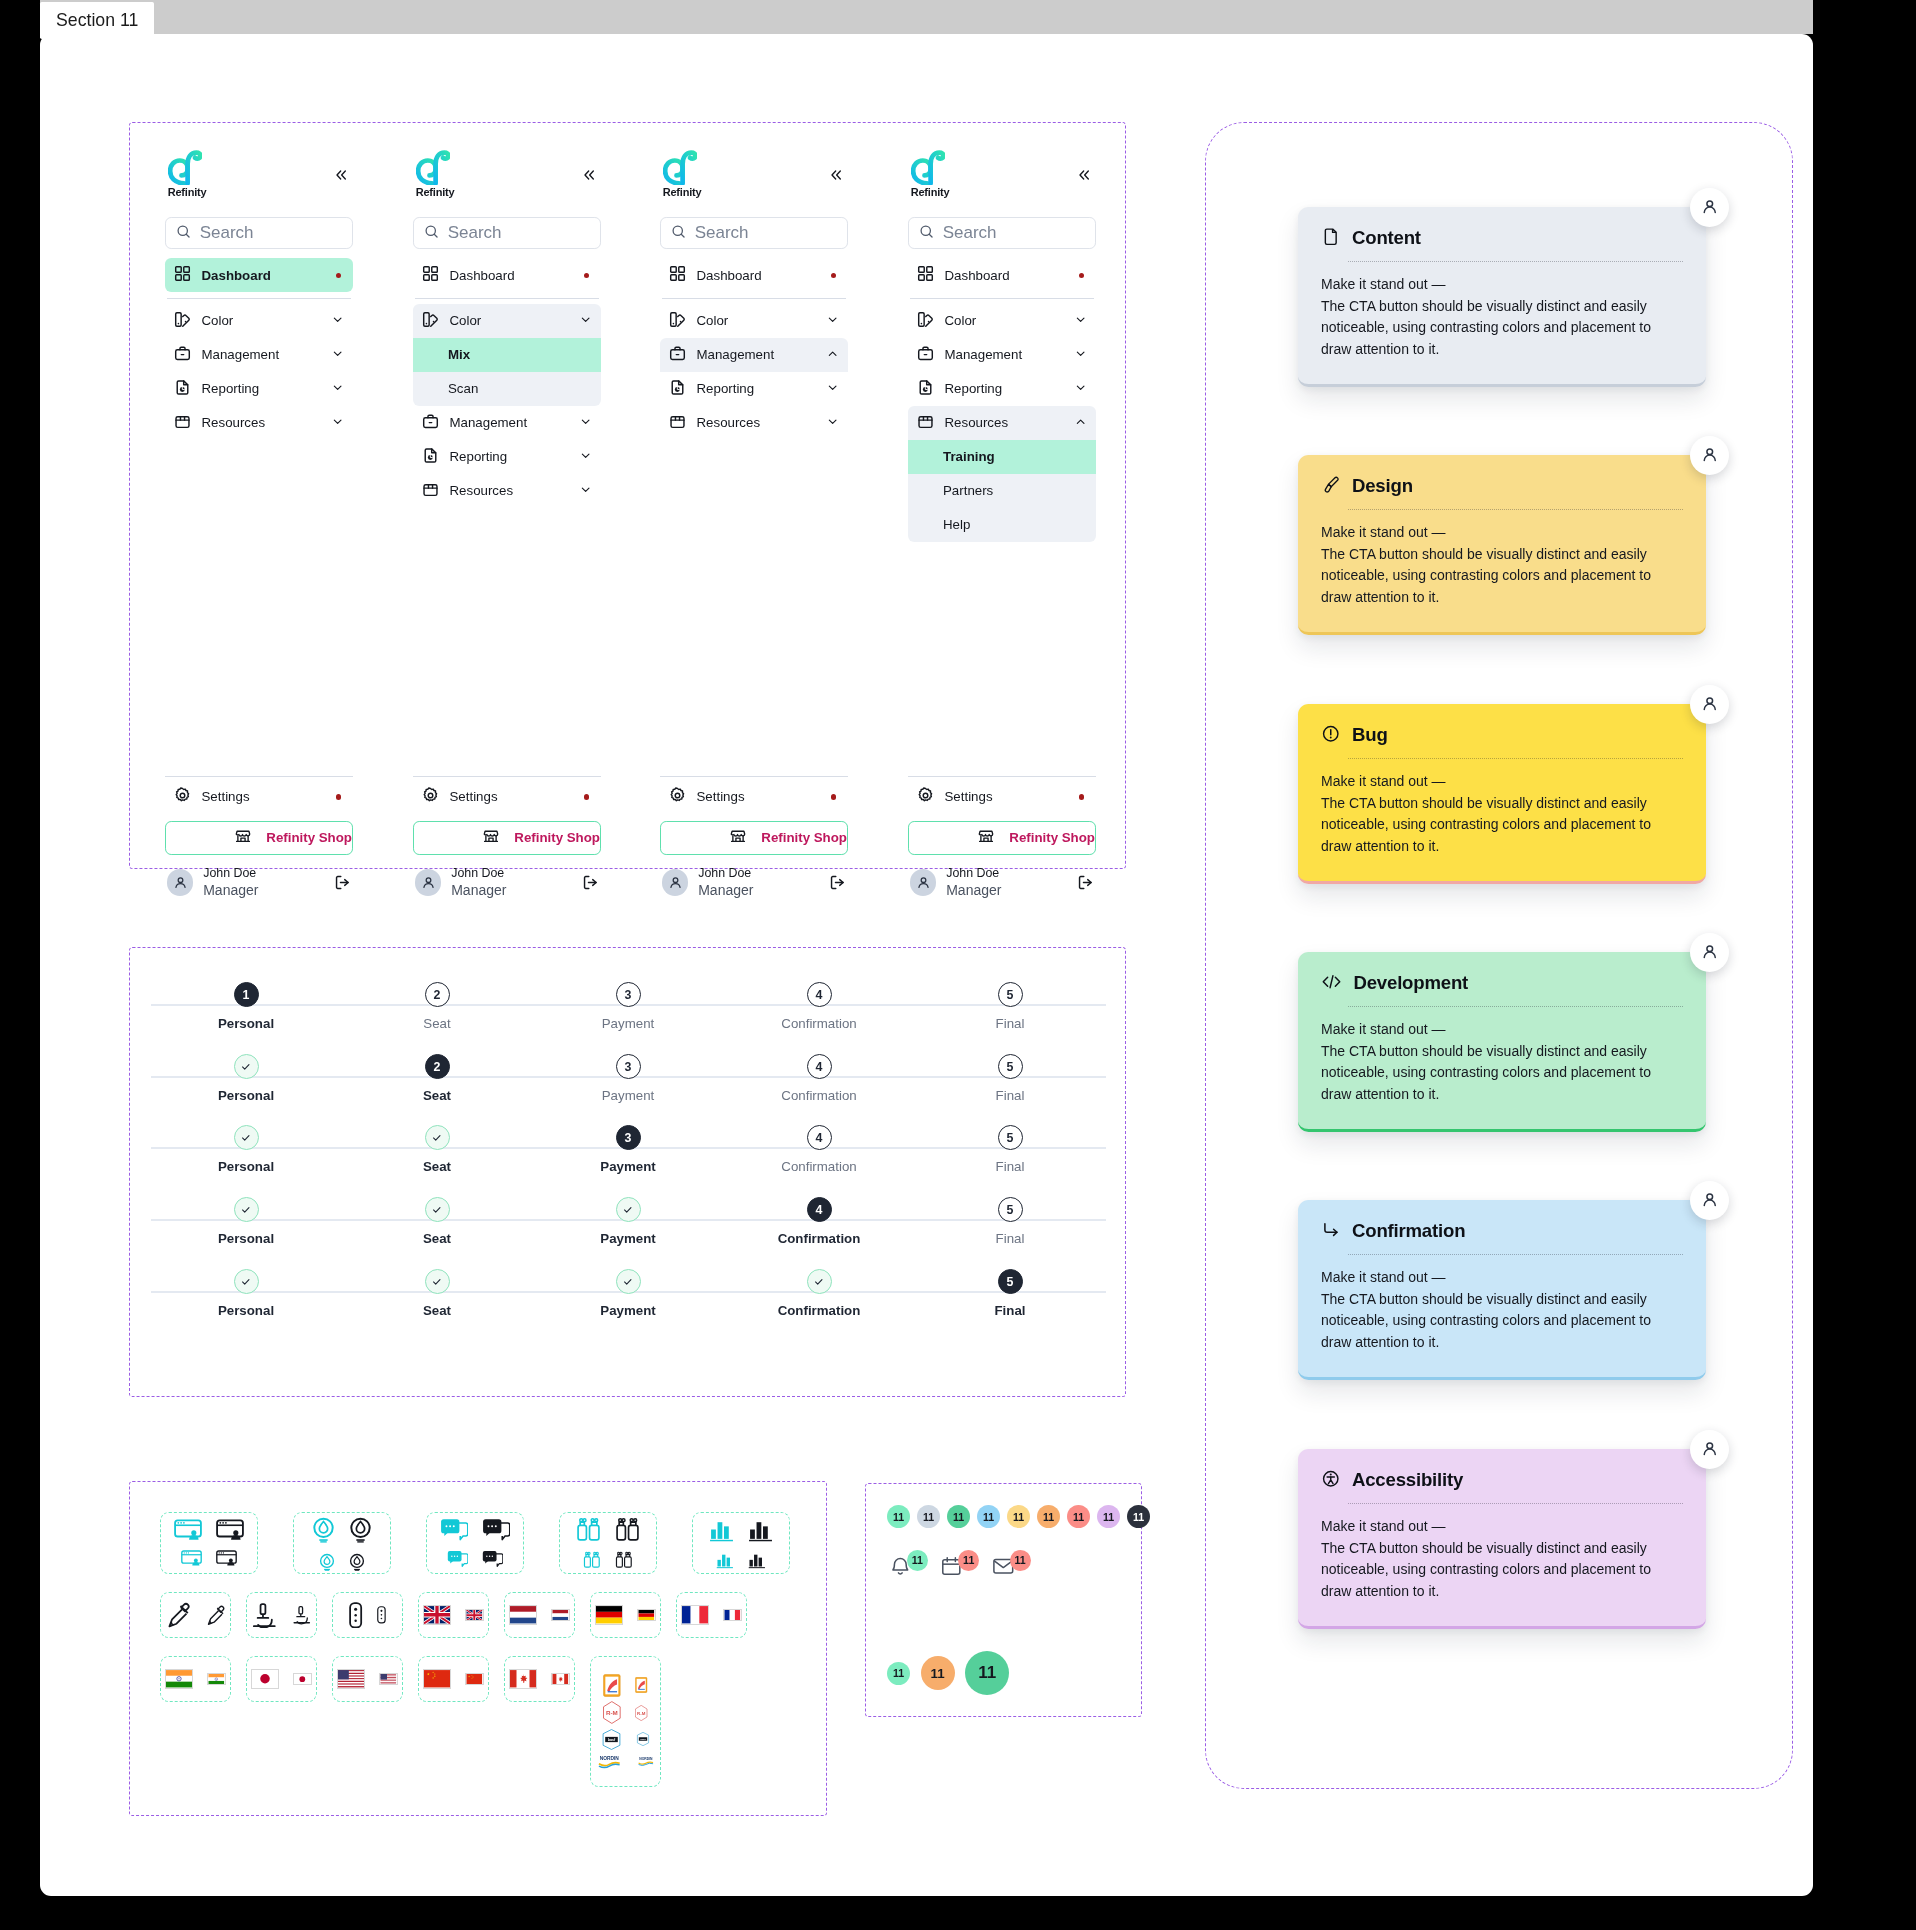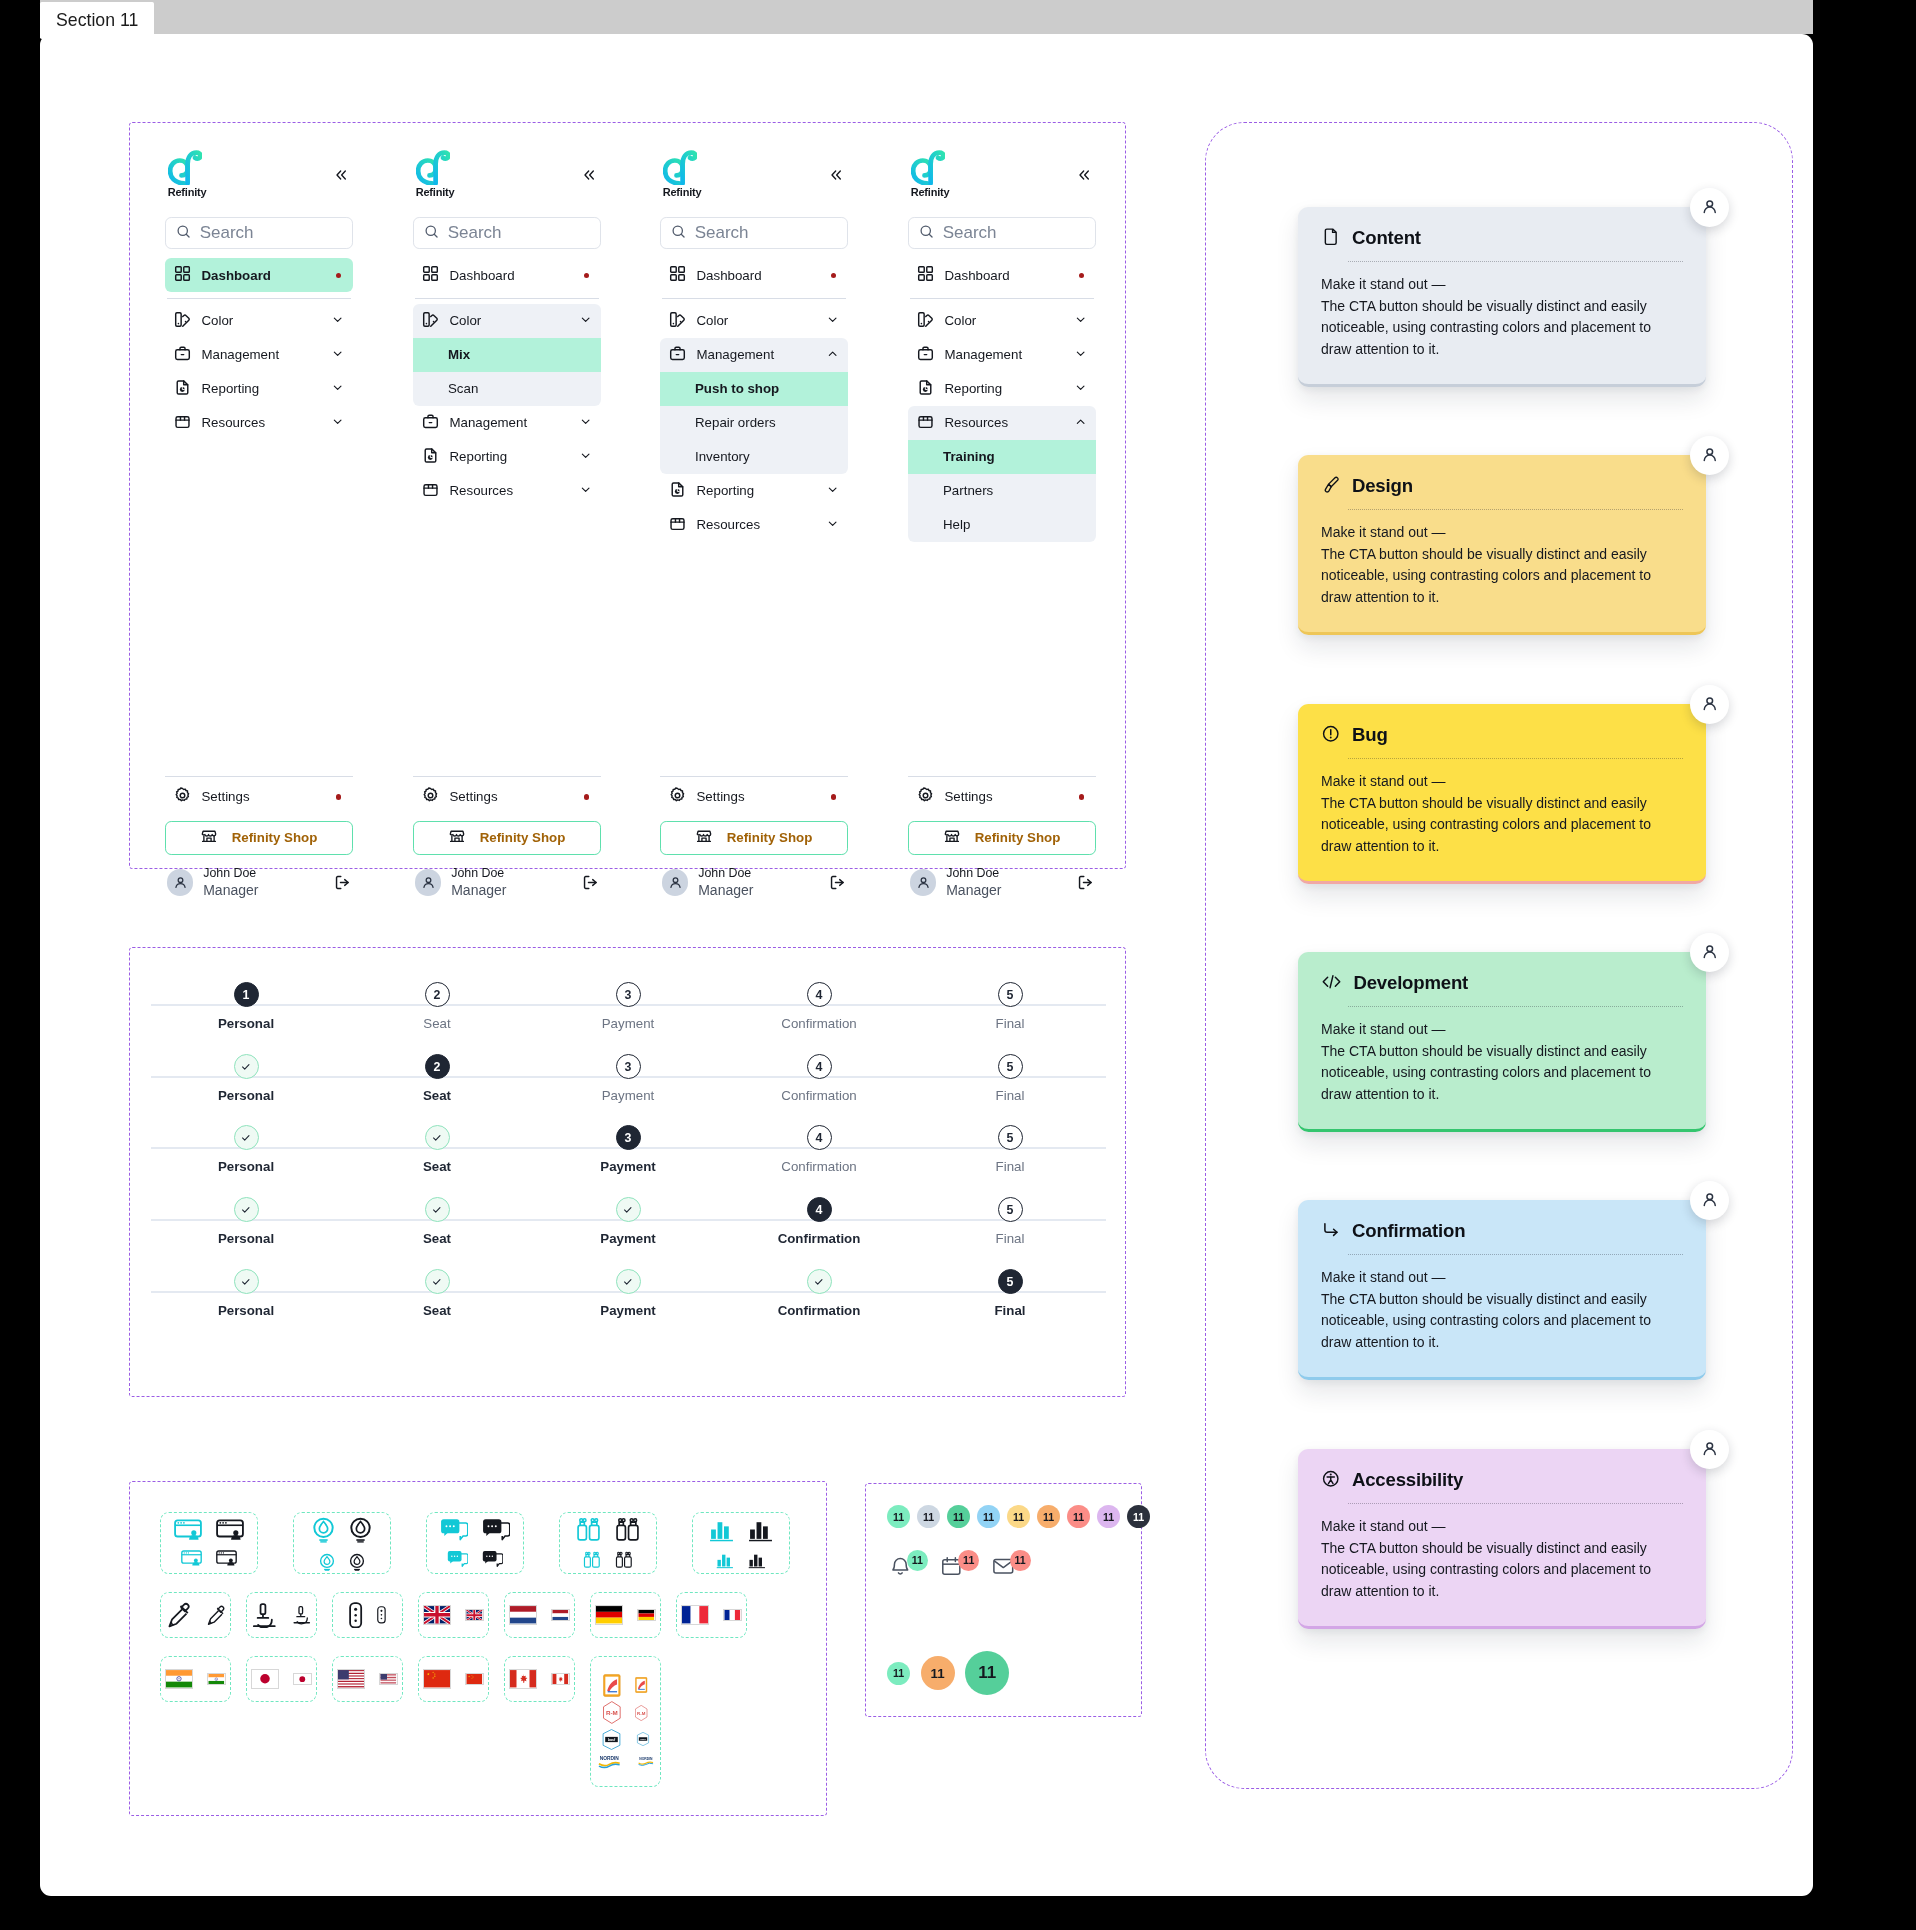--- a/index.html
+++ b/index.html
@@ -108,24 +108,24 @@
   .sub-row.active { background:#b2f2da; font-weight: 700; }
 
   .sb-foot { position: absolute; left: 0; width: 188px; top: 626px; }
   .foot-div { height:0.9px; background:#d8dde6; margin-bottom:3.5px; }
   .settings-row {
     display:flex; align-items:center; gap:10.6px; height:34px;
     padding: 0 8.9px; cursor:pointer;
   }
   .settings-row .lbl { font-size: 13.3px; color:#15181f; flex:1; }
   .shop-btn {
-    display:flex; align-items:center; justify-content:center; gap:15px;
+    display:flex; align-items:center; justify-content:flex-end; gap:15px;
     height: 34px; margin: 7px 0 0 0;
     border: 1.3px solid #5fe0ad; border-radius: 6.2px; background:#fff;
-    font-size: 13.3px; font-weight:700; color:#a16207; cursor:pointer;
+    font-size: 13.3px; font-weight:700; color:#be185d; cursor:pointer;
   }
   .user-row {
     display:flex; align-items:center; gap:9.8px;
     margin-top: 10.6px; padding: 0 1.8px;
   }
   .avatar {
     width: 26.6px; height:26.6px; border-radius:50%;
     background:#ccd4e0; display:flex; align-items:center; justify-content:center;
     flex:0 0 auto;
   }
@@ -529,25 +529,20 @@
                     <rect x="2" y="5.6" width="16" height="11.4" rx="2" stroke="#15181f" stroke-width="1.7" fill="none" stroke-linecap="round" stroke-linejoin="round"></rect>
                     <path d="M7 5.6V4.2a1.5 1.5 0 0 1 1.5-1.5h3A1.5 1.5 0 0 1 13 4.2v1.4" stroke="#15181f" stroke-width="1.7" fill="none" stroke-linecap="round" stroke-linejoin="round"></path>
                     <path d="M8.6 11.3h2.8" stroke="#15181f" stroke-width="1.7" fill="none" stroke-linecap="round" stroke-linejoin="round"></path>
                   </svg></span>
           <span class="lbl">Management</span>
 
           <span><svg width="13.3" height="13.3" viewBox="0 0 20 20">
                     <path d="M5 12.6 L10 7.8 L15 12.6" stroke="#15181f" stroke-width="1.7" fill="none" stroke-linecap="round" stroke-linejoin="round"></path>
                   </svg></span>
         </div>
-              <div class="sub-wrap">
-                <div class="sub-row active">Push to shop</div>
-                <div class="sub-row">Repair orders</div>
-                <div class="sub-row">Inventory</div>
-              </div>
               <div class="nav-row">
           <span><svg width="17" height="17" viewBox="0 0 20 20">
                     <path d="M11.6 2.3H5.4A1.6 1.6 0 0 0 3.8 3.9v12.2a1.6 1.6 0 0 0 1.6 1.6h9.2a1.6 1.6 0 0 0 1.6-1.6V6.9z" stroke="#15181f" stroke-width="1.7" fill="none" stroke-linecap="round" stroke-linejoin="round"></path>
                     <path d="M11.4 2.4v4.4h4.6" stroke="#15181f" stroke-width="1.7" fill="none" stroke-linecap="round" stroke-linejoin="round"></path>
                     <circle cx="9.8" cy="12.4" r="2.9" fill="#15181f"></circle>
                     <path d="M9.8 9.5v2.9h2.9" stroke="#fff" stroke-width="1.1" fill="none"></path>
                   </svg></span>
           <span class="lbl">Reporting</span>
 
           <span><svg width="13.3" height="13.3" viewBox="0 0 20 20">

